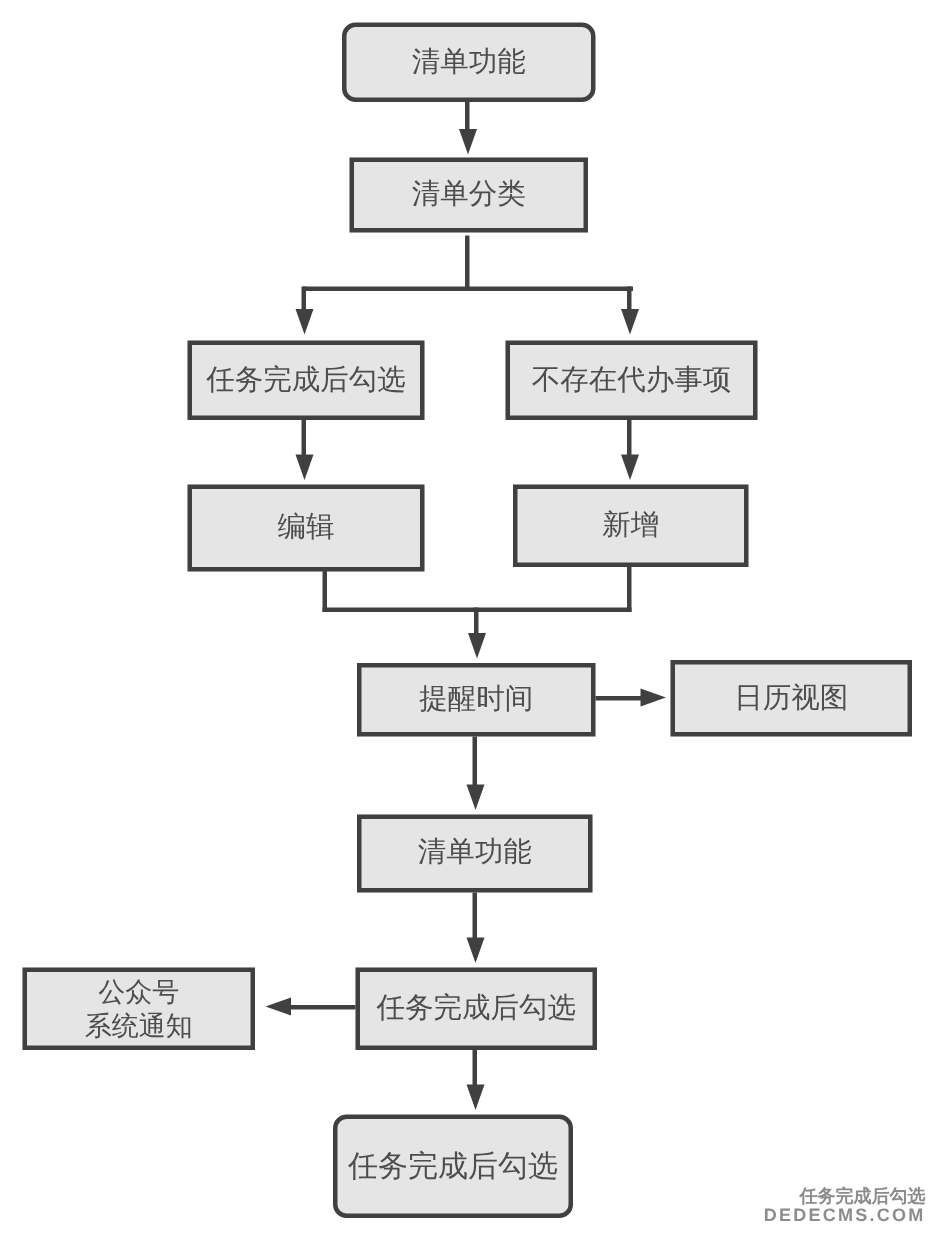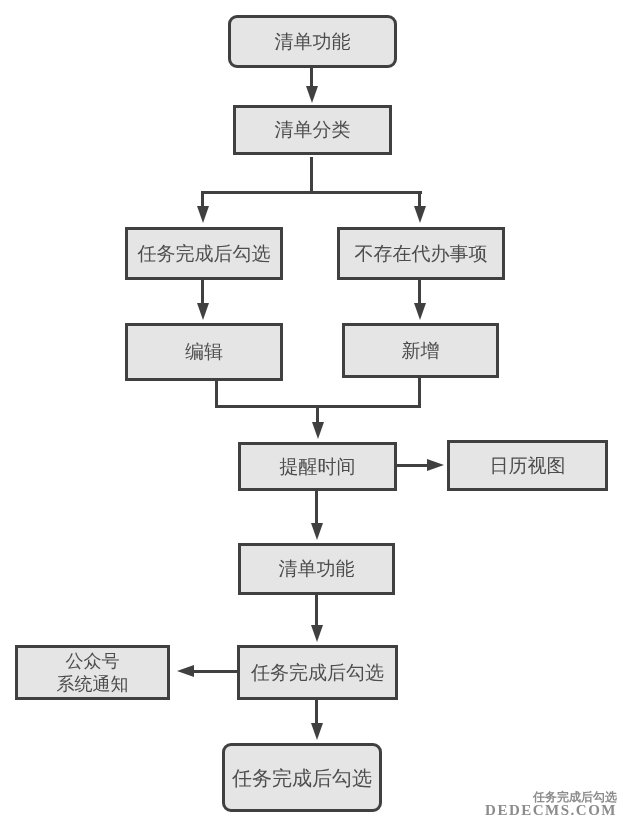--- a/index.html
+++ b/index.html
@@ -22,21 +22,21 @@
   .hline { height:3px; }
   .arw { position:absolute; width:0; height:0; }
   .arw.down  { border-left:6px solid transparent; border-right:6px solid transparent; border-top:17px solid var(--line,#404040); }
   .arw.right { border-top:6px solid transparent; border-bottom:6px solid transparent; border-left:17px solid var(--line,#404040); }
   .arw.left  { border-top:6px solid transparent; border-bottom:6px solid transparent; border-right:17px solid var(--line,#404040); }
   .watermark {
     position:absolute; right:6px; top:791px; text-align:right;
     color:var(--watermark,#8c8c8c); font-weight:bold;
     font-size:12px; line-height:13px;
   }
-  .watermark .wm2 { font-size:15px; letter-spacing:1.5px;font-family:Liberation Serif, serif; }
+  .watermark .wm2 { font-size:12px; letter-spacing:1.5px; }
 </style>
 </head>
 <body>
 
 <div class="stage">
 
   <div class="node rounded" style="left:228px;top:15px;width:169px;height:53px">
     <span>清单功能</span>
   </div>
 

